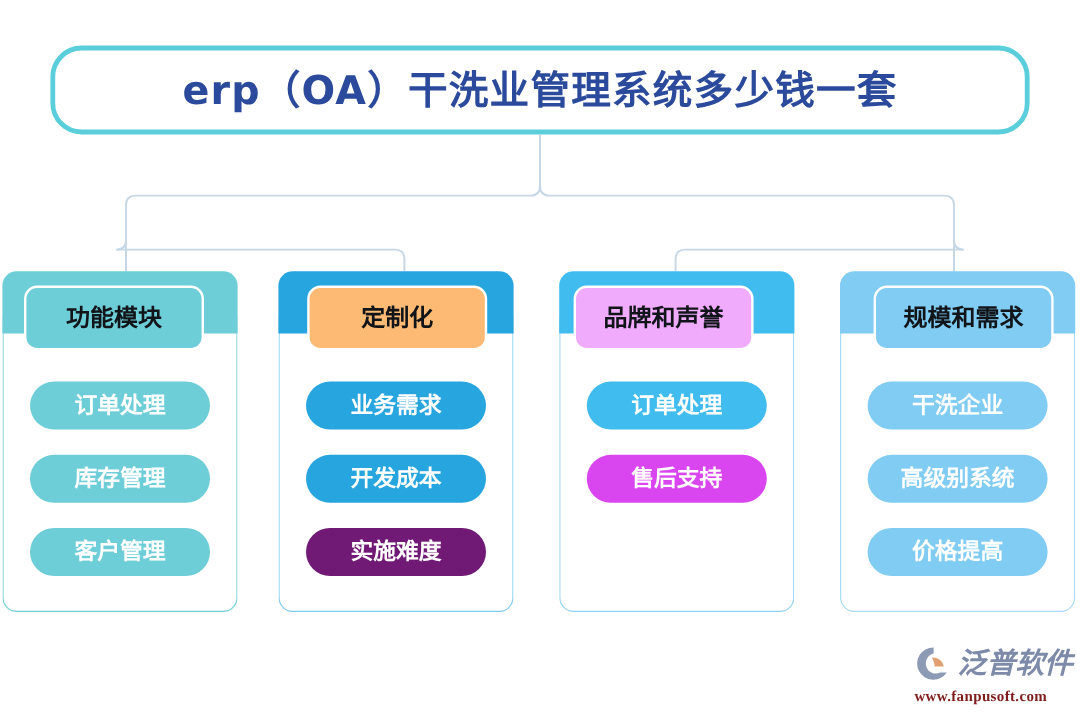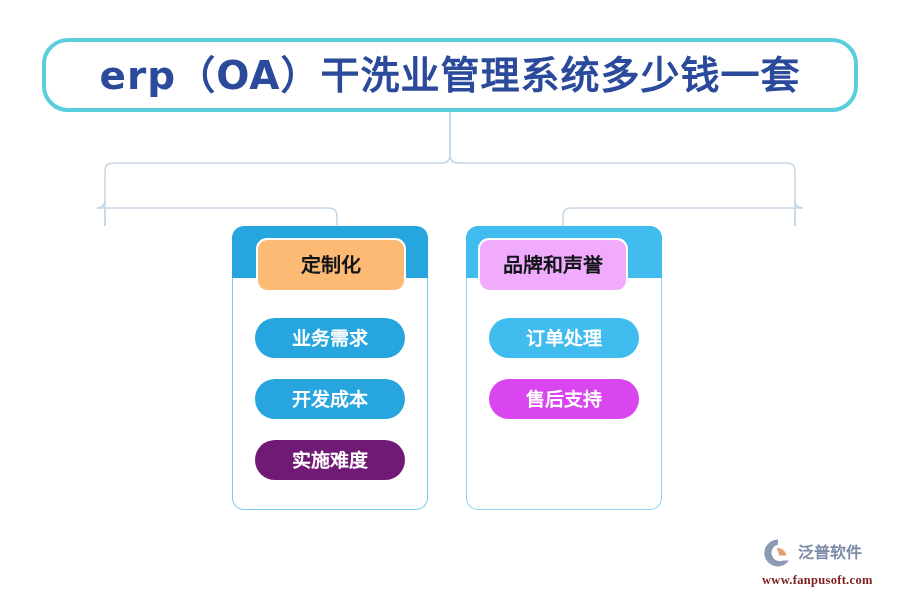--- a/index.html
+++ b/index.html
@@ -32,21 +32,21 @@
     box-sizing: border-box;
     border: 4px solid #5ACFDB;
     border-radius: 26px;
     background: #ffffff;
     display: flex;
     align-items: center;
     justify-content: center;
   }
   .title-text {
     font-family: "DejaVu Sans", "Liberation Sans", sans-serif;
-    font-size: 39px;
+    font-size: 33px;
     font-weight: bold;
     color: #2B4A9B;
     letter-spacing: 1px;
     white-space: nowrap;
     line-height: 1;
   }
 
   
   #connectors {
     position: absolute;
@@ -143,25 +143,26 @@
     height: 34px;
   }
   .logo-mark {
     width: 32px;
     height: 32px;
     margin-right: 4px;
     flex: 0 0 auto;
   }
   .logo-name {
     font-family: "DejaVu Sans", "Liberation Sans", sans-serif;
-    font-size: 16px;
+    font-size: 24px;
     font-weight: bold;
     color: #7E8BA8;
     line-height: 1;
     white-space: nowrap;
+    font-style: italic;
   }
   .logo-url {
     font-family: "Liberation Serif", "DejaVu Serif", serif;
     font-size: 12.5px;
     font-weight: bold;
     color: #C88A6A;
     letter-spacing: 0.3px;
     margin-top: 3px;
     white-space: nowrap;
   }
@@ -183,20 +184,38 @@
     <path d="M97 208 L105 208 L105 226" stroke="#C6D8E6" stroke-width="1.6" fill="none"></path>
     <path d="M105 208 L329 208 Q337 208 337 216 L337 226" stroke="#C6D8E6" stroke-width="1.6" fill="none"></path>
 
     <path d="M803 208 L795 208 L795 226" stroke="#C6D8E6" stroke-width="1.6" fill="none"></path>
     <path d="M795 208 L571 208 Q563 208 563 216 L563 226" stroke="#C6D8E6" stroke-width="1.6" fill="none"></path>
 
     <path d="M105 200 L105 226" stroke="#C6D8E6" stroke-width="1.6" fill="none"></path>
     <path d="M795 200 L795 226" stroke="#C6D8E6" stroke-width="1.6" fill="none"></path>
   </svg>
 
+  <div class="column" style="left:2px;">
+    <div class="col-body" style="border-color: rgb(110, 206, 215);"></div>
+    <div class="col-topbar" style="background: rgb(110, 206, 215);"></div>
+    <div class="col-header" style="left: 18px; background: rgb(110, 206, 215);">
+      <span class="col-header-text">功能模块</span>
+    </div>
+    <div class="items">
+      <div class="pill" style="background: rgb(110, 206, 215);">
+        <span class="pill-text">订单处理</span>
+      </div>
+      <div class="pill" style="background: rgb(110, 206, 215);">
+        <span class="pill-text">库存管理</span>
+      </div>
+      <div class="pill" style="background: rgb(110, 206, 215);">
+        <span class="pill-text">客户管理</span>
+      </div>
+    </div>
+  </div>
 
   <div class="column" style="left:232px;">
     <div class="col-body" style="border-color: rgb(124, 203, 239);"></div>
     <div class="col-topbar" style="background: rgb(39, 165, 222);"></div>
     <div class="col-header" style="left: 24px; background: #fdba74;">
       <span class="col-header-text">定制化</span>
     </div>
     <div class="items">
       <div class="pill" style="background: rgb(39, 165, 222);">
         <span class="pill-text">业务需求</span>
@@ -219,20 +238,38 @@
     <div class="items">
       <div class="pill" style="background: rgb(64, 188, 239);">
         <span class="pill-text">订单处理</span>
       </div>
       <div class="pill" style="background: #d946ef;">
         <span class="pill-text">售后支持</span>
       </div>
     </div>
   </div>
 
+  <div class="column" style="left:700px;">
+    <div class="col-body" style="border-color: rgb(166, 220, 246);"></div>
+    <div class="col-topbar" style="background: rgb(128, 204, 242);"></div>
+    <div class="col-header" style="left: 28px; background: rgb(128, 204, 242);">
+      <span class="col-header-text">规模和需求</span>
+    </div>
+    <div class="items">
+      <div class="pill" style="background: rgb(128, 204, 242);">
+        <span class="pill-text">干洗企业</span>
+      </div>
+      <div class="pill" style="background: rgb(128, 204, 242);">
+        <span class="pill-text">高级别系统</span>
+      </div>
+      <div class="pill" style="background: rgb(128, 204, 242);">
+        <span class="pill-text">价格提高</span>
+      </div>
+    </div>
+  </div>
 
   <div class="logo">
     <div class="logo-row">
       <svg class="logo-mark" viewBox="0 0 32 32">
         <path d="M16 2.5 A13.5 13.5 0 1 0 27 23.5 L21.5 23.5 A8.5 8.5 0 1 1 16 7.5 Z" fill="#8C9AB4"></path>
         <path d="M14.5 11 C19.5 10.5 23.5 13.5 24.5 18.5 L17 18.5 C16.6 15.8 15.8 13.3 14.5 11 Z" fill="#E0A070"></path>
       </svg>
       <span class="logo-name" style="color: rgb(126, 139, 168);">泛普软件</span>
     </div>
     <div class="logo-url" style="color: #7f1d1d;">www.fanpusoft.com</div>

